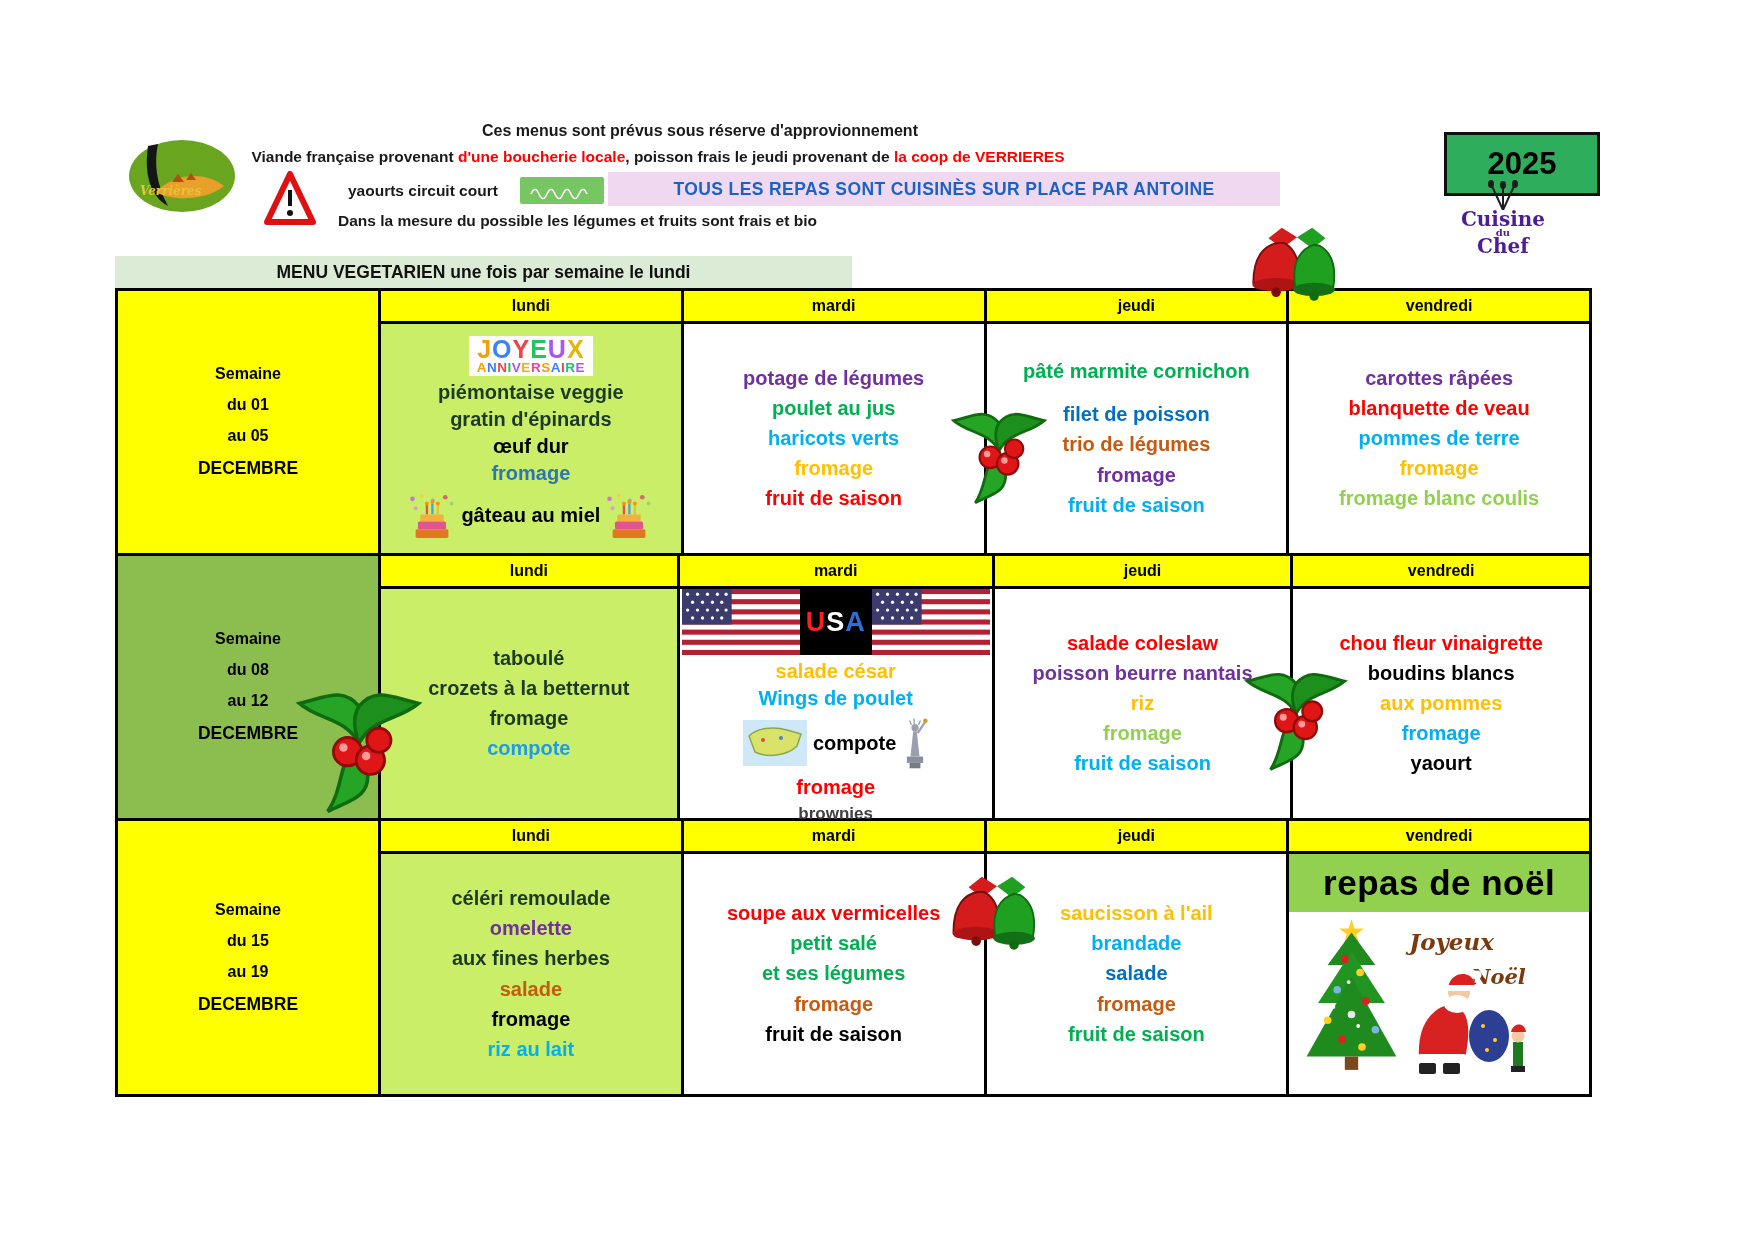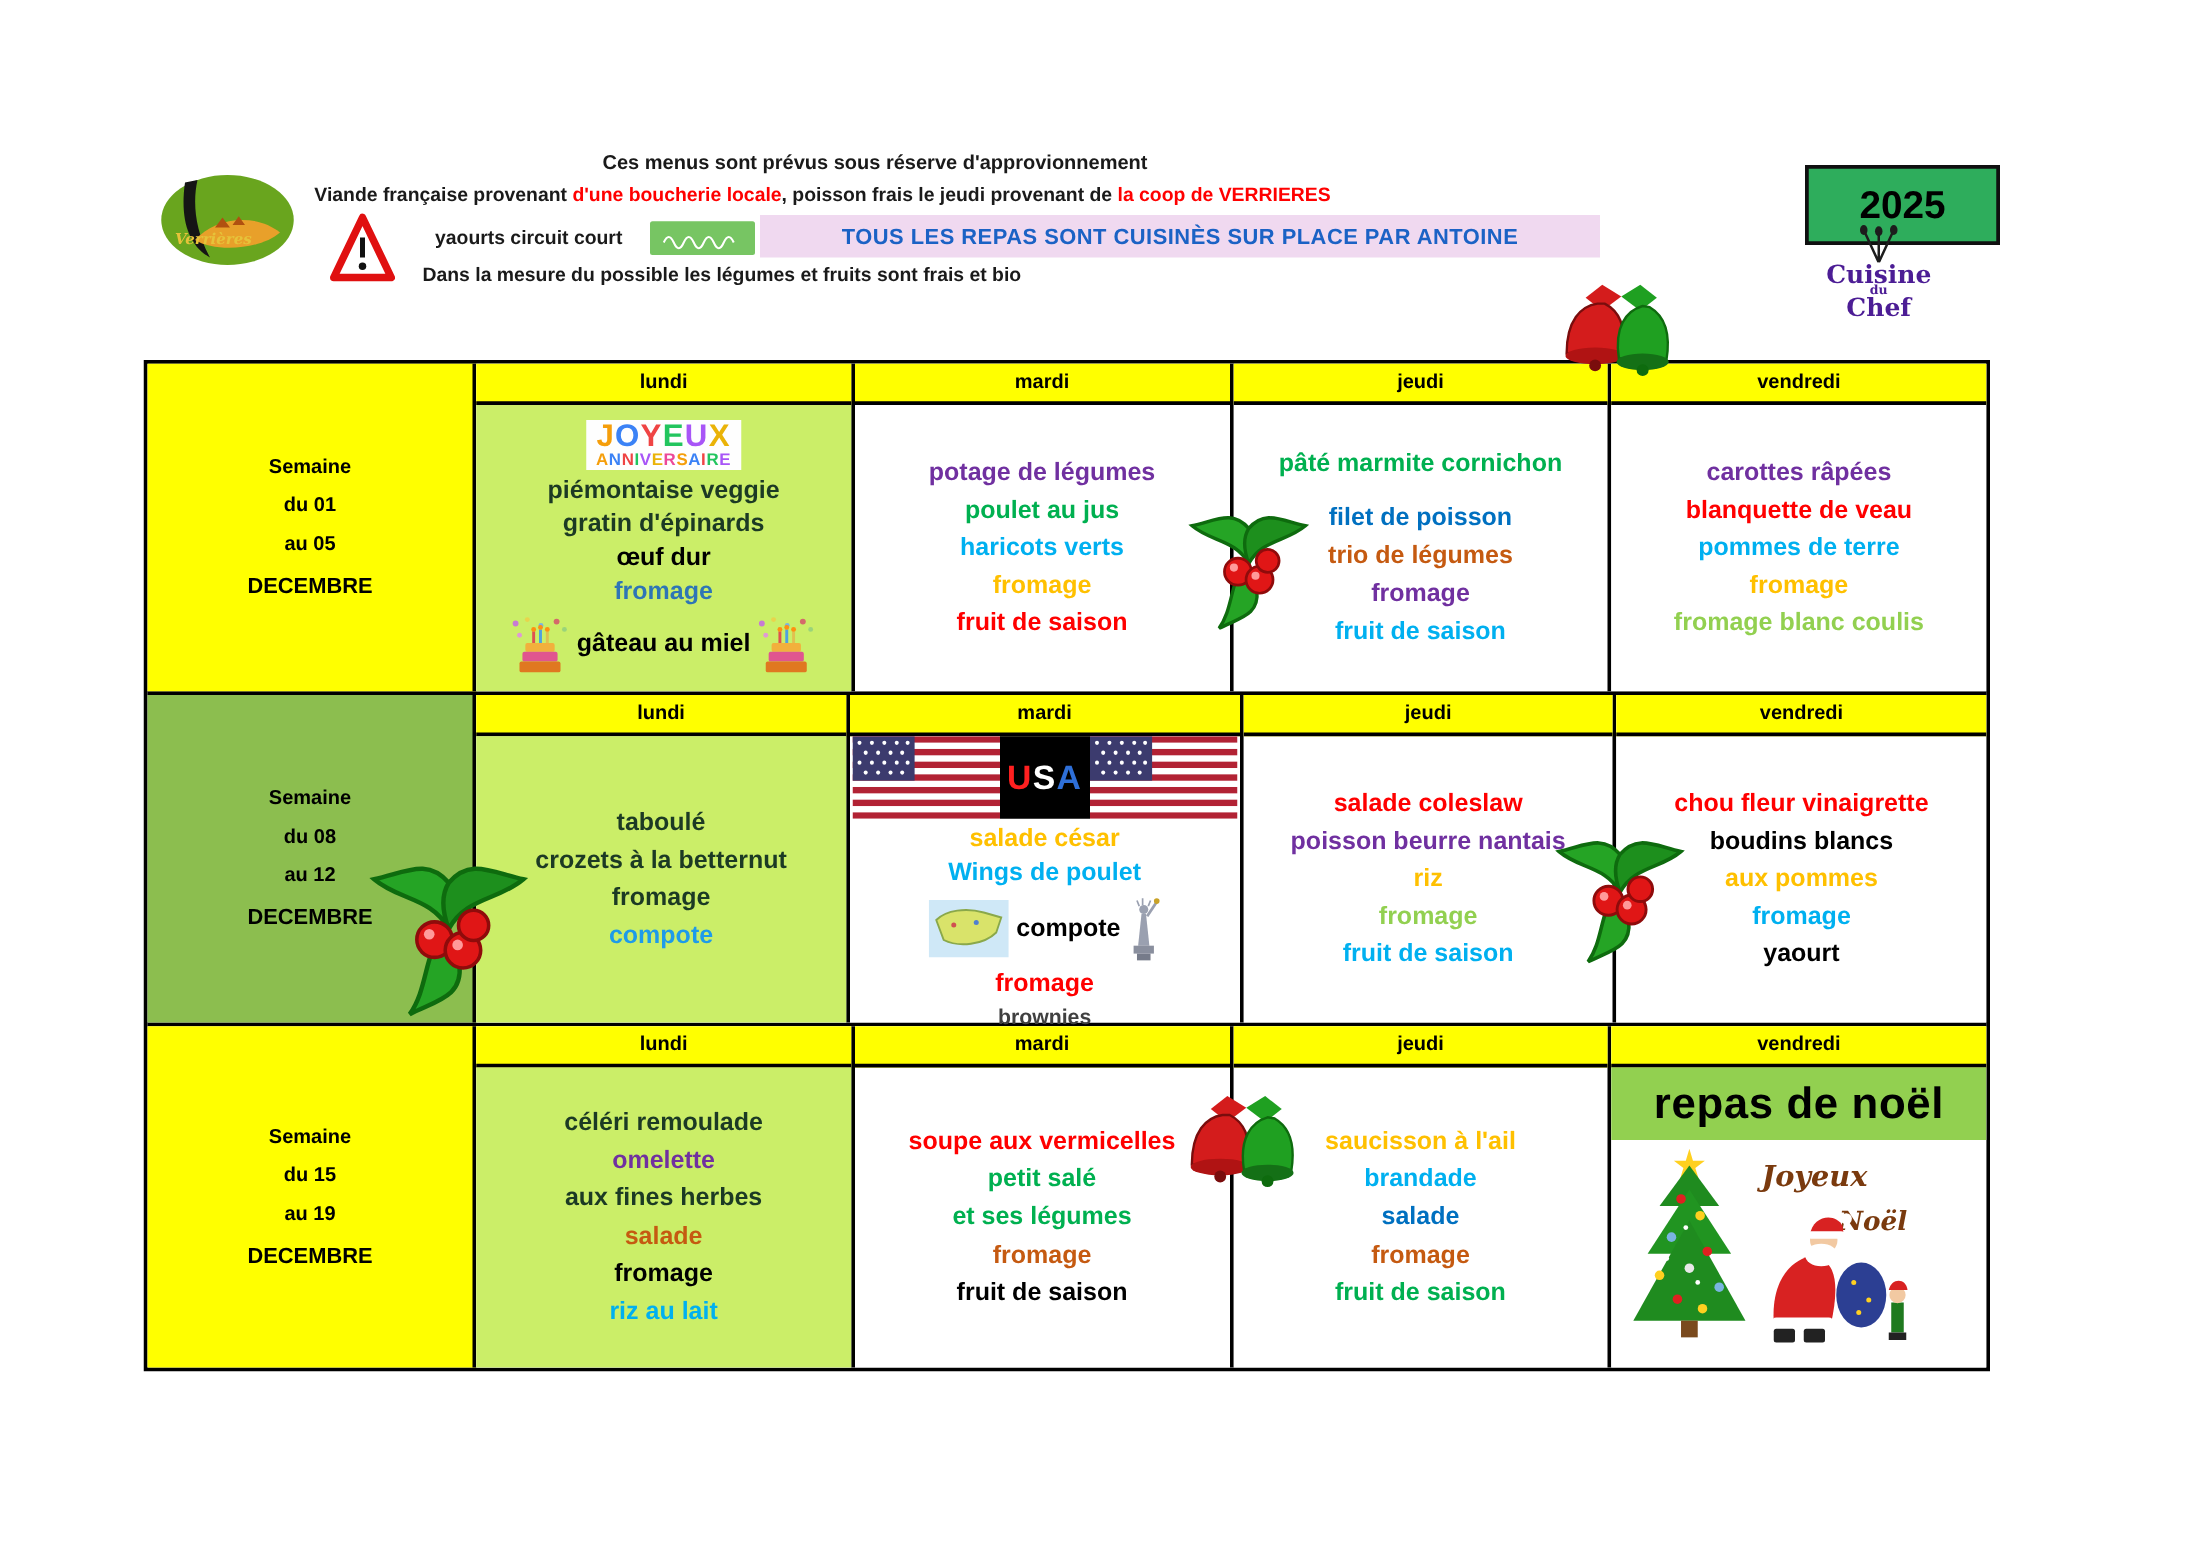--- a/index.html
+++ b/index.html
@@ -116,20 +116,23 @@
       <path d="M4 12 q4 -9 8 0 t8 0 t8 0 t8 0 t8 0 t8 0 t8 0" stroke="#ffffff" stroke-width="1.6" fill="none"></path>
     </svg>
   </div>
 
   <div class="kitchen-band" style="background: rgb(240, 217, 240);">
     <span style="color: rgb(27, 98, 197);">TOUS LES REPAS SONT CUISINÈS SUR PLACE PAR ANTOINE</span>
   </div>
 
   <div class="hdr-line l4">Dans la mesure du possible les légumes et fruits sont frais et bio</div>
 
+  <div class="veg-band" style="background: rgb(220, 235, 213);">
+    <span>MENU VEGETARIEN une fois par semaine le lundi</span>
+  </div>
 
   <div class="year-box" style="background: rgb(46, 173, 92);">
     <span>2025</span>
   </div>
 
   <div class="chef-logo">
     <svg width="44" height="30" viewBox="0 0 44 30">
       <path d="M22 30 L22 6 M22 30 L10 4 M22 30 L34 4" stroke="#1d1d1d" stroke-width="2" fill="none"></path>
       <ellipse cx="10" cy="4" rx="3" ry="4" fill="#1d1d1d"></ellipse>
       <ellipse cx="22" cy="5" rx="3" ry="4" fill="#1d1d1d"></ellipse>

